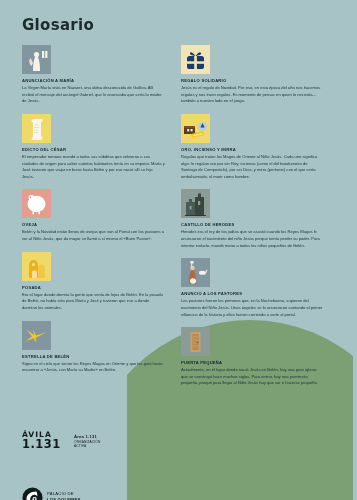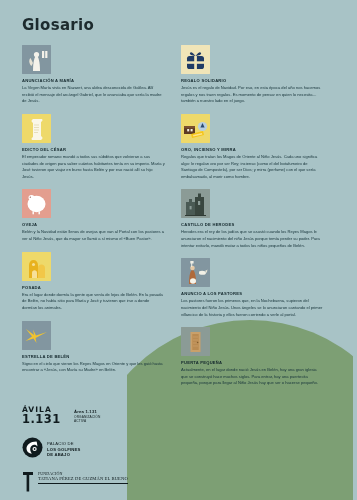--- a/index.html
+++ b/index.html
@@ -111,20 +111,21 @@
   #footer-logos {
     margin-top: 8px;
     display: flex;
     flex-direction: column;
     gap: 9px;
   }
   .logo {
     display: flex;
     align-items: center;
     gap: 4px;
+    margin-top: 25px;
   }
   .logo-mark { flex: 0 0 auto; }
   .logo-text {
     display: flex;
     flex-direction: column;
     justify-content: center;
   }
   .logo-line {
     font-size: 4.2px;
     color: #101b1e;

